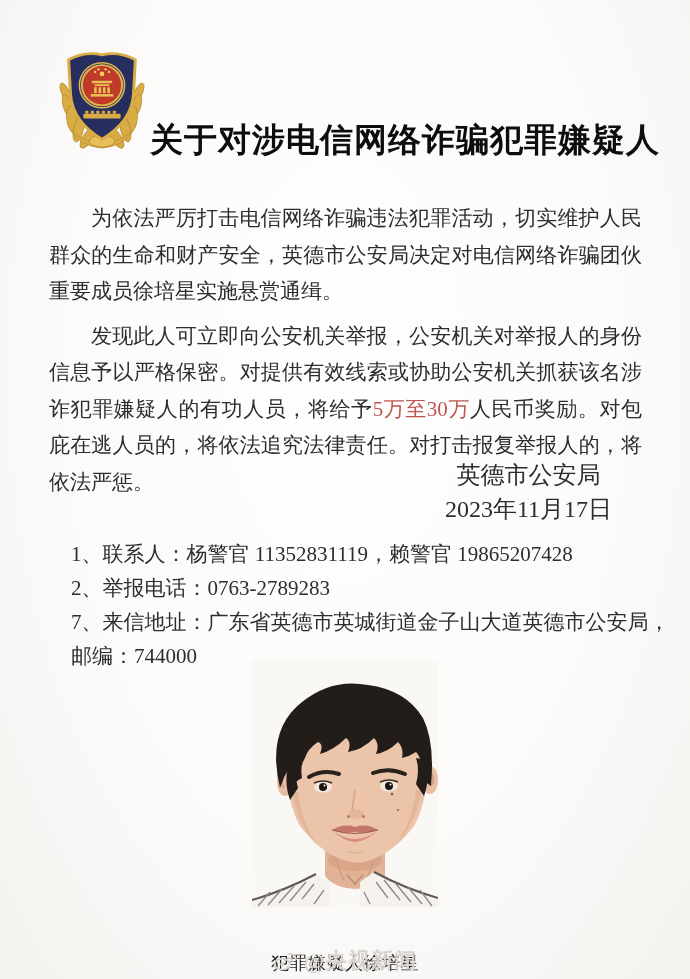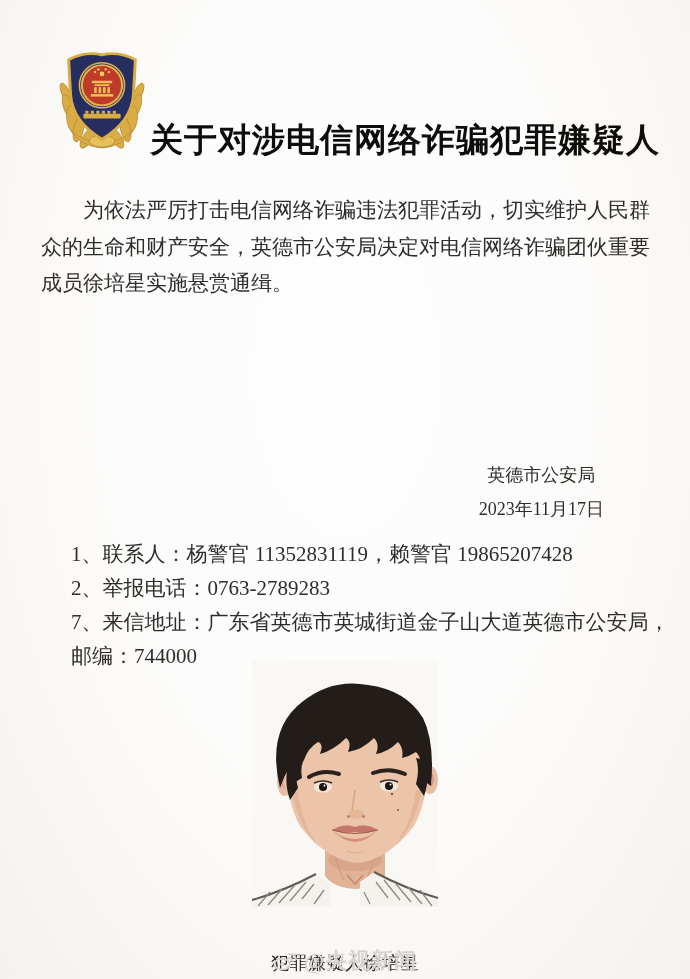--- a/index.html
+++ b/index.html
@@ -25,25 +25,25 @@
   .title-block{
     position:absolute;left:150px;right:30px;top:72px;
     text-align:center;font-weight:bold;color:#0e0d0c;
     font-size:33px;line-height:49px;letter-spacing:1px;margin-top:44px;
   }
   .body-block{
     position:absolute;left:41px;width:609px;top:192px;
     font-size:21px;line-height:36.5px;text-align:justify;
     text-justify:inter-ideograph;color:var(--text-dark);
   }
-  .body-block p{margin:0;text-indent:2em;}
+  .body-block p{margin:8px;text-indent:2em;}
   .reward{color:var(--reward-red);}
   .signature{
-    position:absolute;top:459px;right:86px;text-align:center;
-    font-size:18px;line-height:33.5px;color:var(--text-dark);
+    position:absolute;top:459px;right:78px;text-align:center;
+    font-size:24px;line-height:33.5px;color:var(--text-dark);
   }
   .contacts{
     position:absolute;left:71px;top:537px;
     font-size:21px;line-height:34px;color:var(--text-dark);white-space:nowrap;
   }
   .portrait{position:absolute;left:252px;top:660px;width:186px;height:247px;}
   .caption{
     position:absolute;left:232px;top:908px;width:226px;text-align:center;
     font-size:18px;letter-spacing:0.5px;color:#262524;white-space:nowrap;margin-top:43px;
   }
@@ -112,20 +112,21 @@
       </g>
     </svg>
   </div>
 
   <div class="title-block">
     <div>关于对涉电信网络诈骗犯罪嫌疑人</div>
   </div>
 
   <div class="body-block">
     <p>为依法严厉打击电信网络诈骗违法犯罪活动，切实维护人民群众的生命和财产安全，英德市公安局决定对电信网络诈骗团伙重要成员徐培星实施悬赏通缉。</p>
+    <p><span>发现此人可立即向公安机关举报，公安机关对举报人的身份信息予以严格保密。对提供有效线索或协助公安机关抓获该名涉诈犯罪嫌疑人的有功人员，将给予</span><span class="reward">5万至30万</span><span>人民币奖励。对包庇在逃人员的，将依法追究法律责任。对打击报复举报人的，将依法严惩。</span></p>
   </div>
 
   <div class="signature">
     <div>英德市公安局</div>
     <div>2023年11月17日</div>
   </div>
 
   <div class="contacts">
     <div>1、联系人：杨警官 11352831119，赖警官 19865207428</div>
     <div>2、举报电话：0763-2789283</div>

